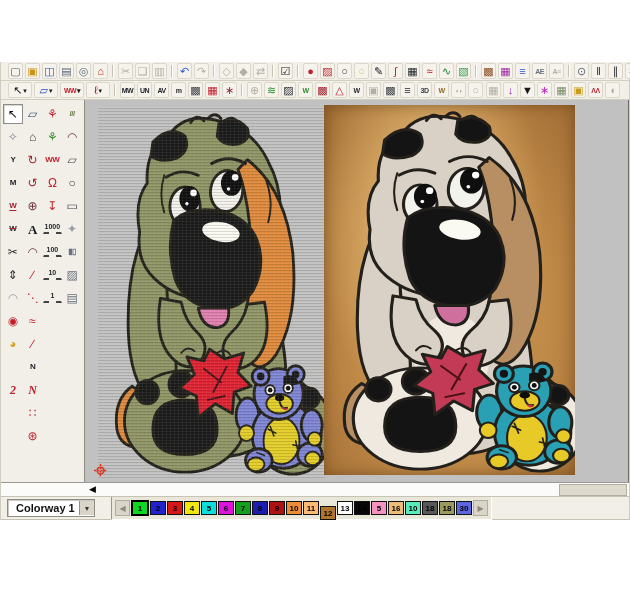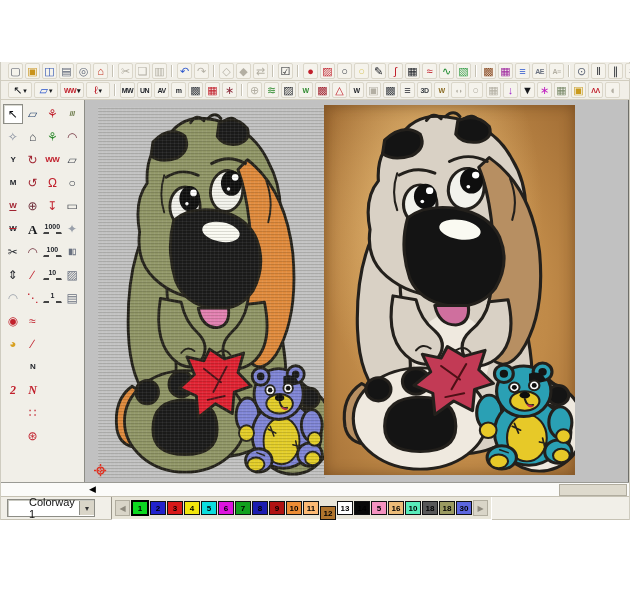--- a/index.html
+++ b/index.html
@@ -50,21 +50,21 @@
 
   
   .hscroll{height:13px;background:#fbfbf9;border-top:1px solid #9a9a94;border-bottom:1px solid #c6c2b4;position:relative;}
   .hs-arrow{position:absolute;left:88px;top:1px;font-size:9px;line-height:11px;color:#000;cursor:pointer;}
   .hs-thumb{position:absolute;right:2px;top:1px;width:66px;height:10px;background:#dedacd;border:1px solid #b1ad9f;cursor:pointer;}
 
   
   .palrow{height:22px;background:#f1efe8;border-bottom:1px solid #c6c2b4;display:flex;align-items:center;padding-left:6px;}
   .combo{width:86px;height:16px;background:#fff;border:1px solid #8d8d86;box-shadow:inset 1px 1px 0 #c9c9c1;
          display:flex;align-items:center;font-size:11px;cursor:pointer;}
-  .combo .cv-text{flex:1;padding-left:21px;color:#111;}
+  .combo .cv-text{flex:1;padding-left:8px;color:#111;font-weight:bold;}
   .combo .cv-btn{width:14px;height:14px;background:#d9d5c8;border-left:1px solid #8d8d86;display:flex;align-items:center;justify-content:center;font-size:8px;color:#333;}
   .palbox{margin-left:16px;height:20px;display:flex;align-items:center;gap:1px;background:#e9e6da;
           border:1px solid #9a968a;border-right-color:#fff;border-bottom-color:#fff;padding:1px 3px;}
   .parrow{width:13px;height:14px;background:#d9d5c8;border:1px solid #b1ad9f;color:#8d897d;
           display:flex;align-items:center;justify-content:center;font-size:8px;cursor:pointer;}
   .sw{width:16px;height:14px;border:1px solid #111;display:flex;align-items:center;justify-content:center;
       font-size:8px;font-weight:bold;color:#000;cursor:pointer;box-sizing:border-box;flex:0 0 auto;}
   .sw.sel{border:2px solid #000;height:16px;width:18px;}
 
   

